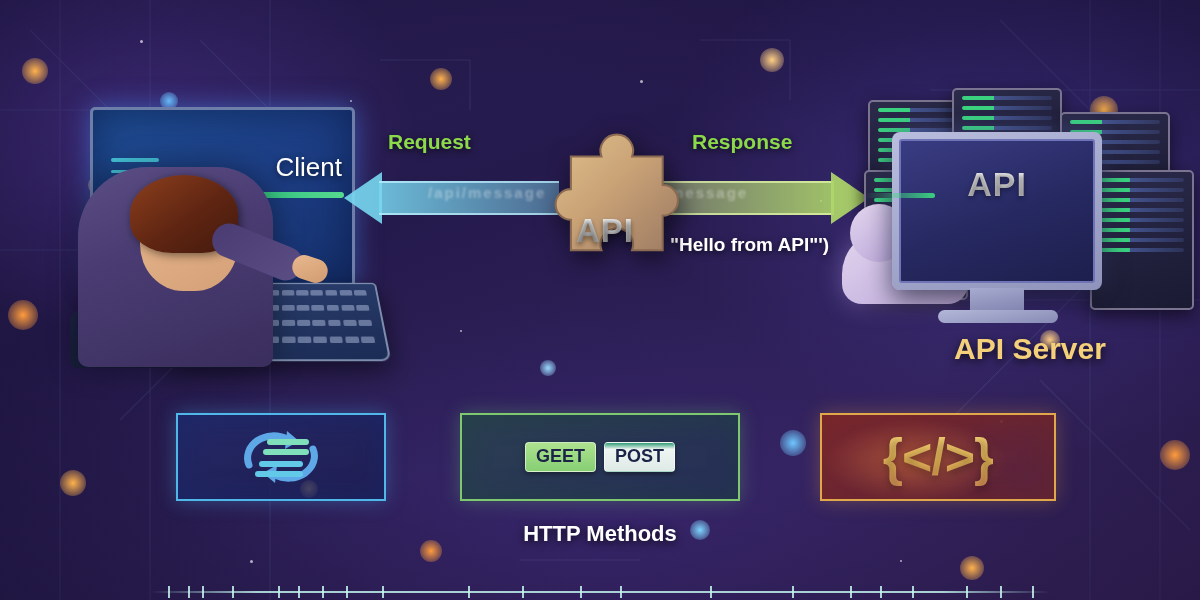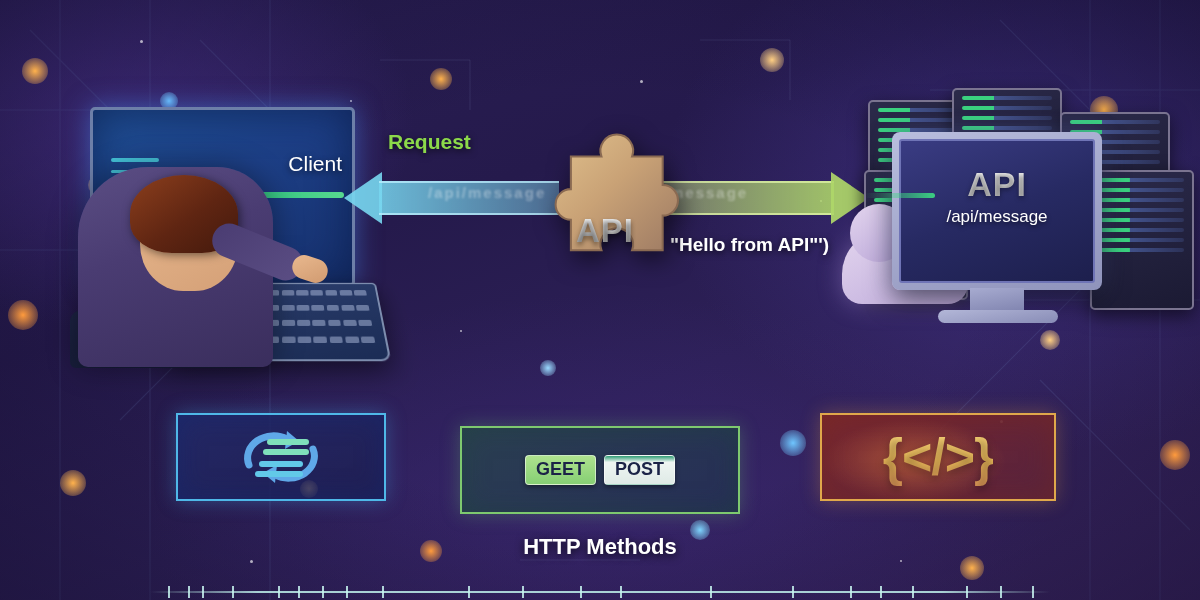--- a/index.html
+++ b/index.html
@@ -46,21 +46,21 @@
     position:absolute; left:30px; top:12px; width:265px; height:180px;
     background:linear-gradient(150deg,#1f4f93 0%,#1d3f86 45%,#16306c 100%);
     border:3px solid #6d7fa8;
     border-radius:5px;
     box-shadow:0 0 26px rgba(70,130,230,.55), inset 0 0 40px rgba(10,25,70,.7);
   }
   .scr-lines { position:absolute; left:18px; top:48px; width:48px; }
   .scr-lines i { display:block; height:3.5px; background:#49cfe0; margin-bottom:8px; border-radius:2px; opacity:.9;}
   .client-word {
     position:absolute; right:10px; top:42px;
-    color:#fff; font-size:21px; font-weight:400;
+    color:#fff; font-size:26px; font-weight:400;
     text-shadow:0 2px 6px rgba(0,0,0,.6);
   }
   .client-underline {
     position:absolute; right:8px; top:82px; width:104px; height:6px;
     background:linear-gradient(90deg,#2bbf7e,#57d98f);
     border-radius:4px; filter:blur(.5px);
   }
   .laptop-base {
     position:absolute; left:118px; top:178px; width:205px; height:92px;
     background:linear-gradient(170deg,#2c3f6e 0%,#1b2c55 100%);
@@ -246,21 +246,21 @@
   }
   
   #card-rr { left:176px; top:413px; width:210px; }
   #card-rr .card-box {
     border:2px solid #4fb8e8;
     background:linear-gradient(150deg, rgba(35,45,110,.75), rgba(28,30,80,.8));
     box-shadow:0 0 18px rgba(70,170,235,.35), inset 0 0 26px rgba(20,40,110,.6);
   }
   .rr-icon { position:relative; width:104px; height:64px; }
   
-  #card-http { left:460px; top:426px; width:280px; }
+  #card-http { left:460px; top:413px; width:280px; }
   #card-http .card-box {
     border:2px solid #7ec96f;
     background:linear-gradient(150deg, rgba(40,75,75,.72), rgba(34,48,82,.78));
     box-shadow:0 0 18px rgba(110,200,110,.3), inset 0 0 26px rgba(30,70,60,.5);
     flex-direction:column; gap:7px;
   }
   .chip-row { display:flex; gap:8px; justify-content:center; }
   .chip {
     font-size:18px; font-weight:bold; color:#1b2347;
     padding:3px 10px 4px; border-radius:4px;
@@ -419,20 +419,21 @@
     <div class="person-body">
       <div class="person-head"></div>
       <div class="person-hair"></div>
     </div>
     <div class="person-arm"></div>
     <div class="person-hand"></div>
   </div>
 
   <div id="flow">
     <div class="flow-label req">Request</div>
+    <div class="flow-label res">Response</div>
 
     <div class="arrow arrow-left">
       <div class="head"></div>
         <div class="shaft"></div>
     </div>
     <div class="ghost-text g1">/api/message</div>
 
     <div class="arrow arrow-right">
       <div class="shaft"></div>
         <div class="head"></div>
@@ -500,26 +501,26 @@
         <i></i>
         <i></i>
       </div>
 
     <div class="cloud"></div>
 
     <div class="monitor">
       <div class="screen">
         <div class="green-beam"></div>
         <div class="api-big">API</div>
-        <div class="api-path">/api/message</div>
       </div>
     </div>
     <div class="monitor-stand"></div>
     <div class="monitor-foot"></div>
 
+    <div class="server-label">API Server</div>
   </div>
 
   <div class="card" id="card-rr">
     <div class="card-box">
       <svg class="rr-icon" viewBox="0 0 104 64">
         <g fill="none" stroke="#5fa8e8" stroke-width="7" stroke-linecap="round">
           <path d="M20 40 A26 22 0 0 1 58 14"></path>
           <path d="M84 24 A26 22 0 0 1 46 50"></path>
         </g>
         <path d="M58 6 L70 16 L56 24 Z" fill="#5fa8e8"></path>

